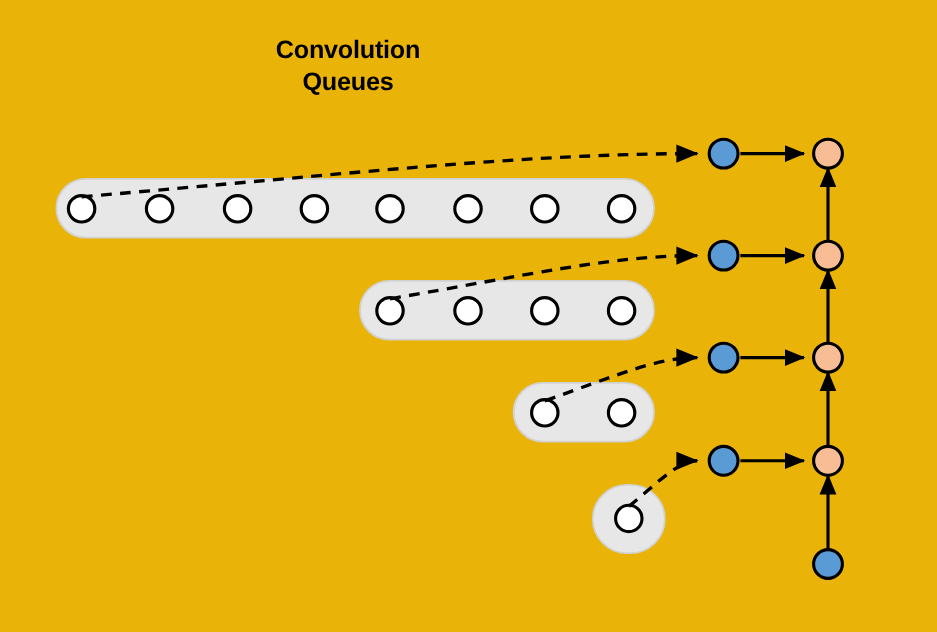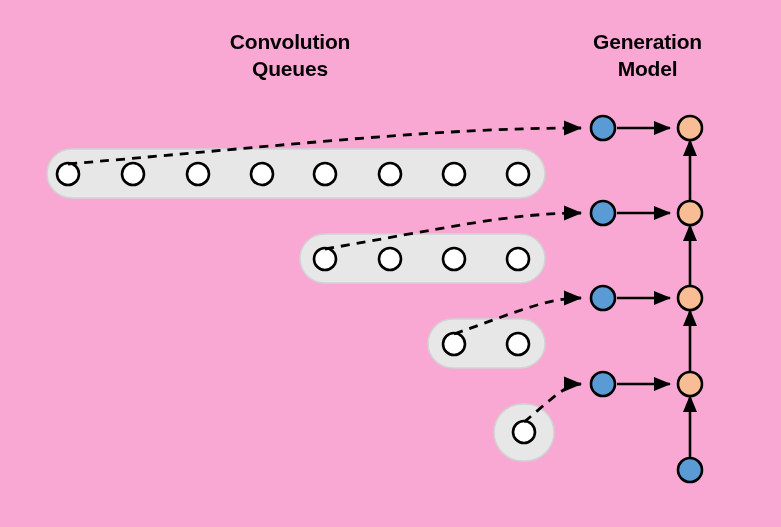--- a/index.html
+++ b/index.html
@@ -8,21 +8,21 @@
     padding: 0;
     background: #ffffff;
   }
   body {
     font-family: "Liberation Sans", "DejaVu Sans", sans-serif;
   }
   #canvas {
     position: relative;
     width: 781px;
     height: 527px;
-    background: #f9a8d4;
+    background: #eab308;
     overflow: hidden;
   }
   .title {
     position: absolute;
     text-align: center;
     font-weight: bold;
     font-size: 21px;
     line-height: 27px;
     color: #000000;
     letter-spacing: -0.2px;
@@ -80,22 +80,20 @@
   }
 </style>
 </head>
 <body>
 
 <div id="canvas">
 
   <div class="title" id="title-convolution-queues">Convolution
 Queues</div>
 
-  <div class="title" id="title-generation-model">Generation
-Model</div>
 
   <svg class="diagram" id="diagram-svg" viewBox="0 0 781 527">
     <defs>
       <marker id="arrowhead" markerWidth="7" markerHeight="7" refX="6.2" refY="3.1" orient="auto" markerUnits="strokeWidth">
         <path d="M0,0.4 L6.6,3.1 L0,5.8 z" fill="#000000"></path>
       </marker>
     </defs>
 
     <g id="queues-layer">
         <rect x="47" y="149" width="498" height="49" rx="24.5" ry="24.5" class="pill"></rect>

